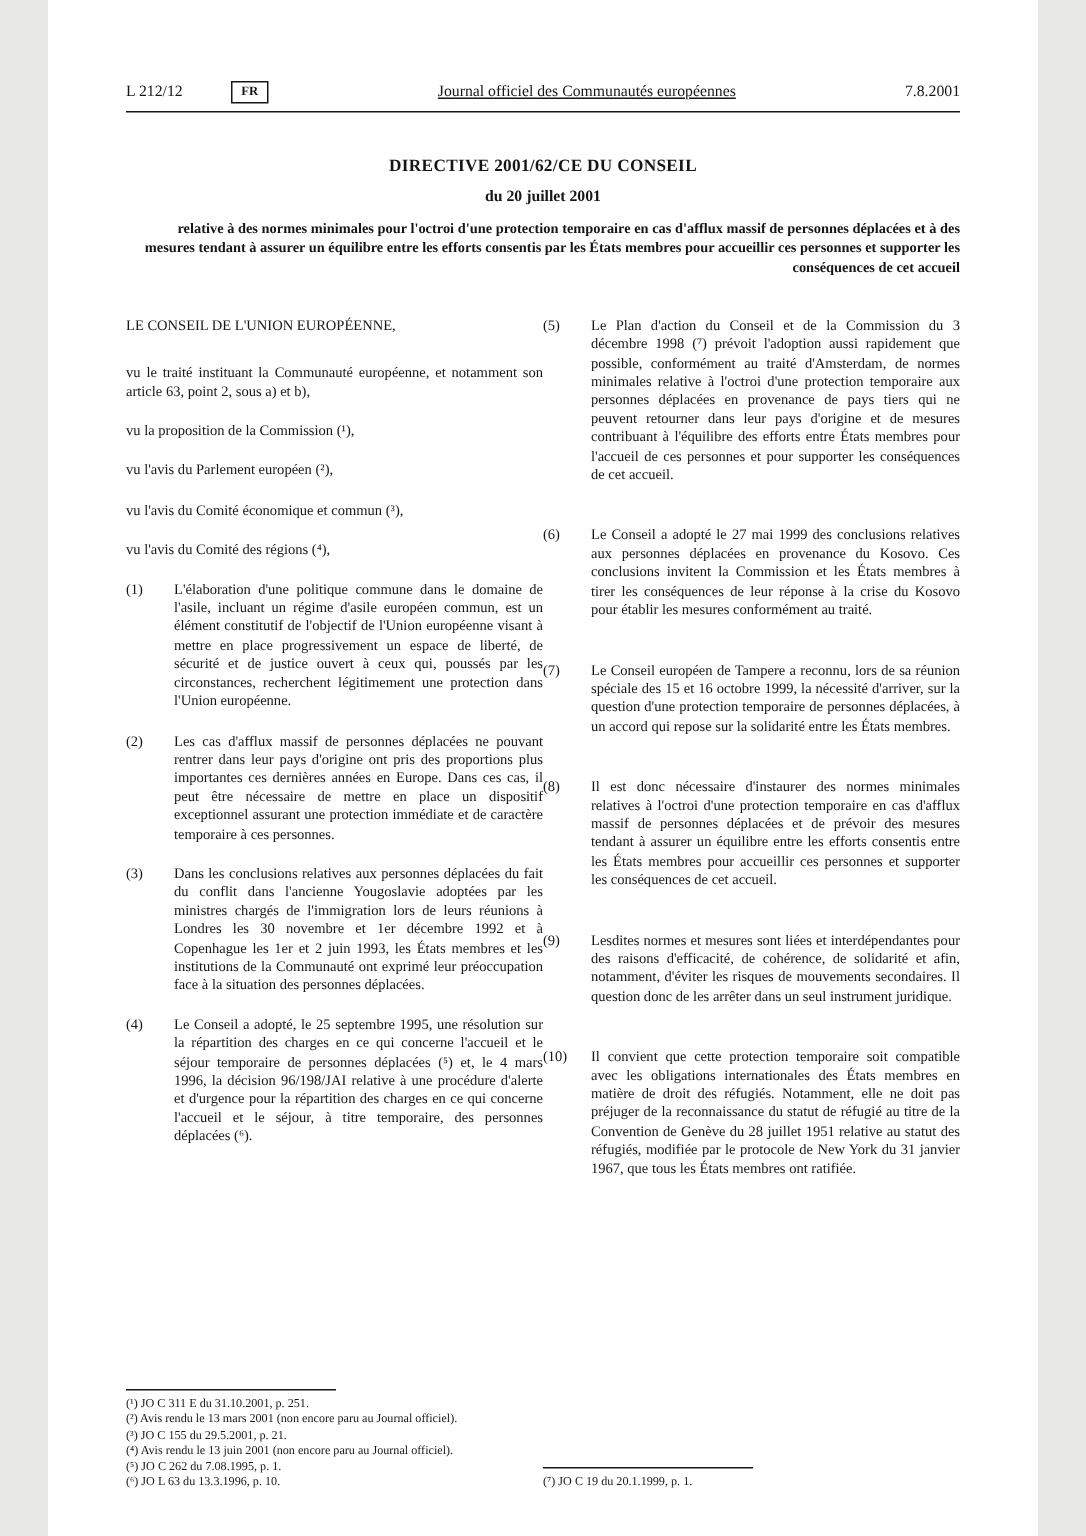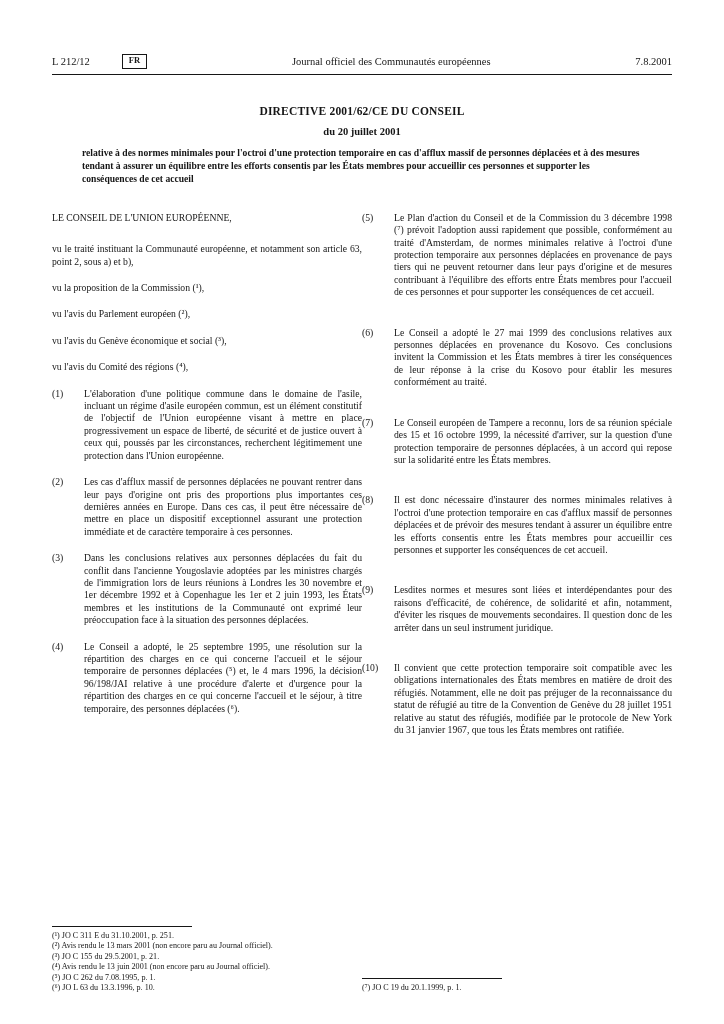--- a/index.html
+++ b/index.html
@@ -1,42 +1,42 @@
 <!DOCTYPE html>
 <html lang="fr"><head>
 <meta charset="utf-8">
 <style>
   html,body{margin:0;padding:0;background:#e8e8e6;}
   .page{
-    width:724px;height:1024px;box-sizing:border-box;
+    width:660px;height:1024px;box-sizing:border-box;
     margin:0 auto;background:#ffffff;color:#161616;
     font-family:"Liberation Serif","DejaVu Serif",serif;
     padding:54px 52px 30px 52px;
     display:flex;flex-direction:column;
     position:relative;
   }
   
   .header{display:flex;align-items:center;font-size:10.5px;}
   .pageref{white-space:nowrap;}
   .langbox{
     display:inline-block;margin-left:32px;
     border:1.2px solid #161616;
     font-size:8.5px;font-weight:bold;
     padding:0px 6px 2px 6px;line-height:11px;
   }
-  .jtitle{flex:1;text-align:center;font-size:10.5px;}
+  .jtitle{flex:1;text-align:center;font-size:10.5px;text-decoration:underline;}
   .hdate{white-space:nowrap;}
   .header-rule{border-bottom:1px solid #161616;margin-top:5px;}
   
   .title-block{text-align:center;margin-top:30px;}
   .t1{font-weight:bold;font-size:11.5px;letter-spacing:.2px;}
   .t2{font-weight:bold;font-size:10.5px;margin-top:9px;}
   .t3{
     font-weight:bold;font-size:9.6px;line-height:1.35;
-    margin:10px auto 0 auto;max-width:560px;text-align:left;
+    margin:10px auto 0 auto;max-width:560px;text-align:right;
   }
   
   .columns{display:flex;flex:1;margin-top:26px;min-height:0;}
   .col{flex:1;display:flex;flex-direction:column;font-size:9.7px;line-height:1.28;min-width:0;}
   .pre{margin:0 0 14px 0;text-align:justify;}
   .pre.first{margin-bottom:19px;}
   .pre.last{margin-bottom:13px;}
   .recital{display:flex;margin:0 0 14px 0;}
   .col-right .recital{margin-bottom:28px;}
   .rnum{flex:0 0 32px;}
@@ -65,21 +65,21 @@
     <div class="t3">relative à des normes minimales pour l'octroi d'une protection temporaire en cas d'afflux massif de personnes déplacées et à des mesures tendant à assurer un équilibre entre les efforts consentis par les États membres pour accueillir ces personnes et supporter les conséquences de cet accueil</div>
   </section>
 
   <div class="columns">
 
     <div class="col col-left">
       <p class="pre first">LE CONSEIL DE L'UNION EUROPÉENNE,</p>
       <p class="pre">vu le traité instituant la Communauté européenne, et notamment son article 63, point 2, sous a) et b),</p>
       <p class="pre">vu la proposition de la Commission (¹),</p>
       <p class="pre">vu l'avis du Parlement européen (²),</p>
-      <p class="pre">vu l'avis du Genève économique et social (³),</p>
+      <p class="pre">vu l'avis du Comité économique et commun (³),</p>
       <p class="pre">vu l'avis du Comité des régions (⁴),</p>
 
       <div class="recital">
         <span class="rnum">(1)</span>
         <span class="rtext">L'élaboration d'une politique commune dans le domaine de l'asile, incluant un régime d'asile européen commun, est un élément constitutif de l'objectif de l'Union européenne visant à mettre en place progressivement un espace de liberté, de sécurité et de justice ouvert à ceux qui, poussés par les circonstances, recherchent légitimement une protection dans l'Union européenne.</span>
       </div>
       <div class="recital">
         <span class="rnum">(2)</span>
         <span class="rtext">Les cas d'afflux massif de personnes déplacées ne pouvant rentrer dans leur pays d'origine ont pris des proportions plus importantes ces dernières années en Europe. Dans ces cas, il peut être nécessaire de mettre en place un dispositif exceptionnel assurant une protection immédiate et de caractère temporaire à ces personnes.</span>
       </div>

